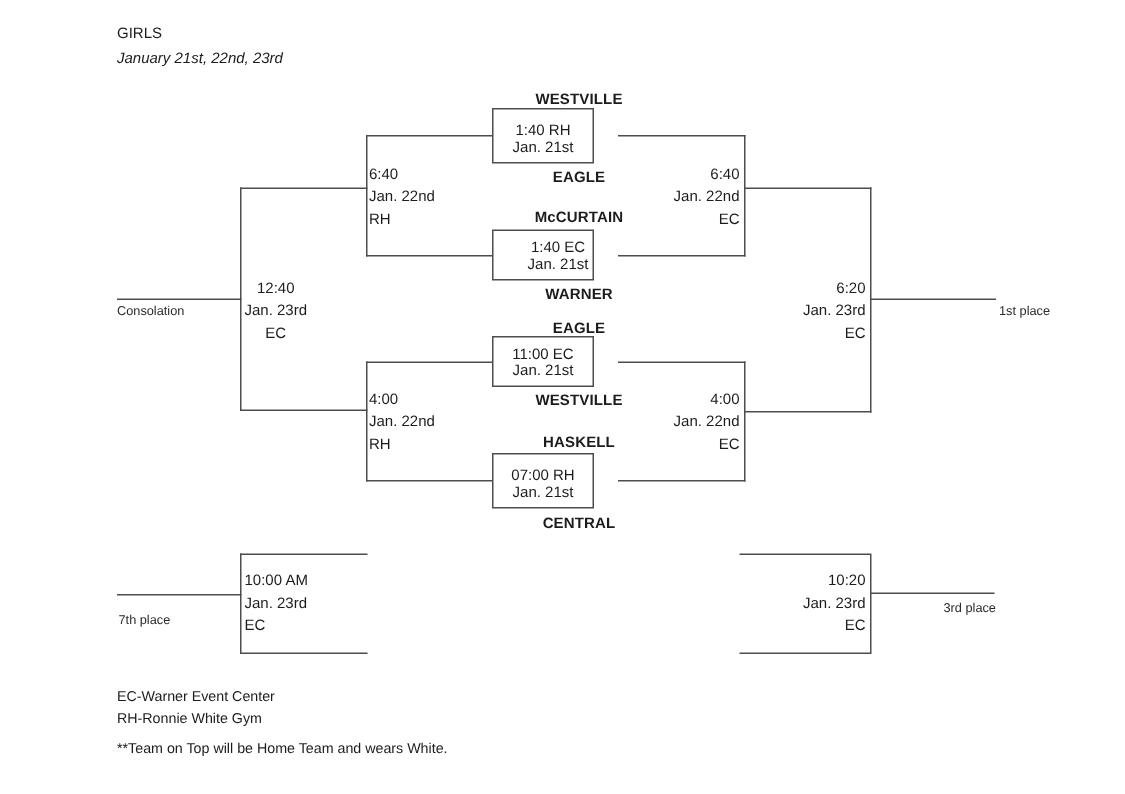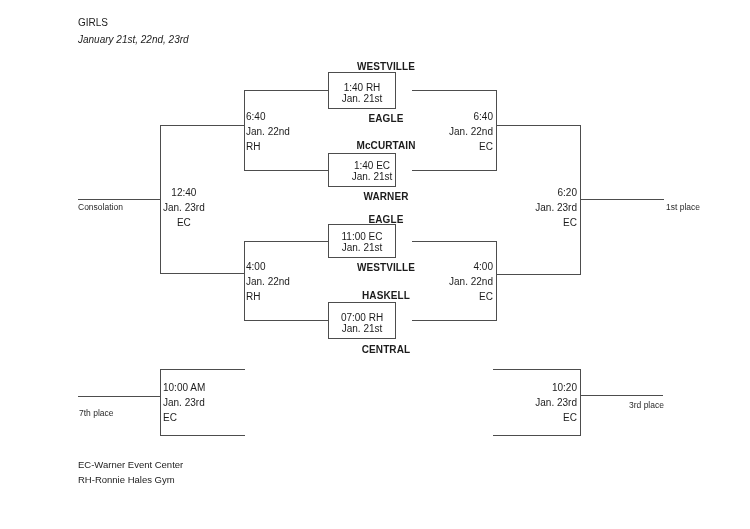--- a/index.html
+++ b/index.html
@@ -140,15 +140,16 @@
   <div class="plabel" style="left:79px;top:408px;">7th place</div>
 
   <div class="ann r" style="right:173px;top:381px;">
     <div>10:20</div>
     <div>Jan. 23rd</div>
     <div>EC</div>
   </div>
   <div class="plabel" style="left:629px;top:400px;">3rd place</div>
 
   <div class="foot" style="top:459px;">EC-Warner Event Center</div>
-  <div class="foot" style="top:474px;">RH-Ronnie Hales Gym</div>
+  <div class="foot" style="top:474px;">RH-Ronnie White Gym</div>
+  <div class="foot" style="top:494px;">**Team on Top will be Home Team and wears White.</div>
 
 </div>
 
 </body></html>

